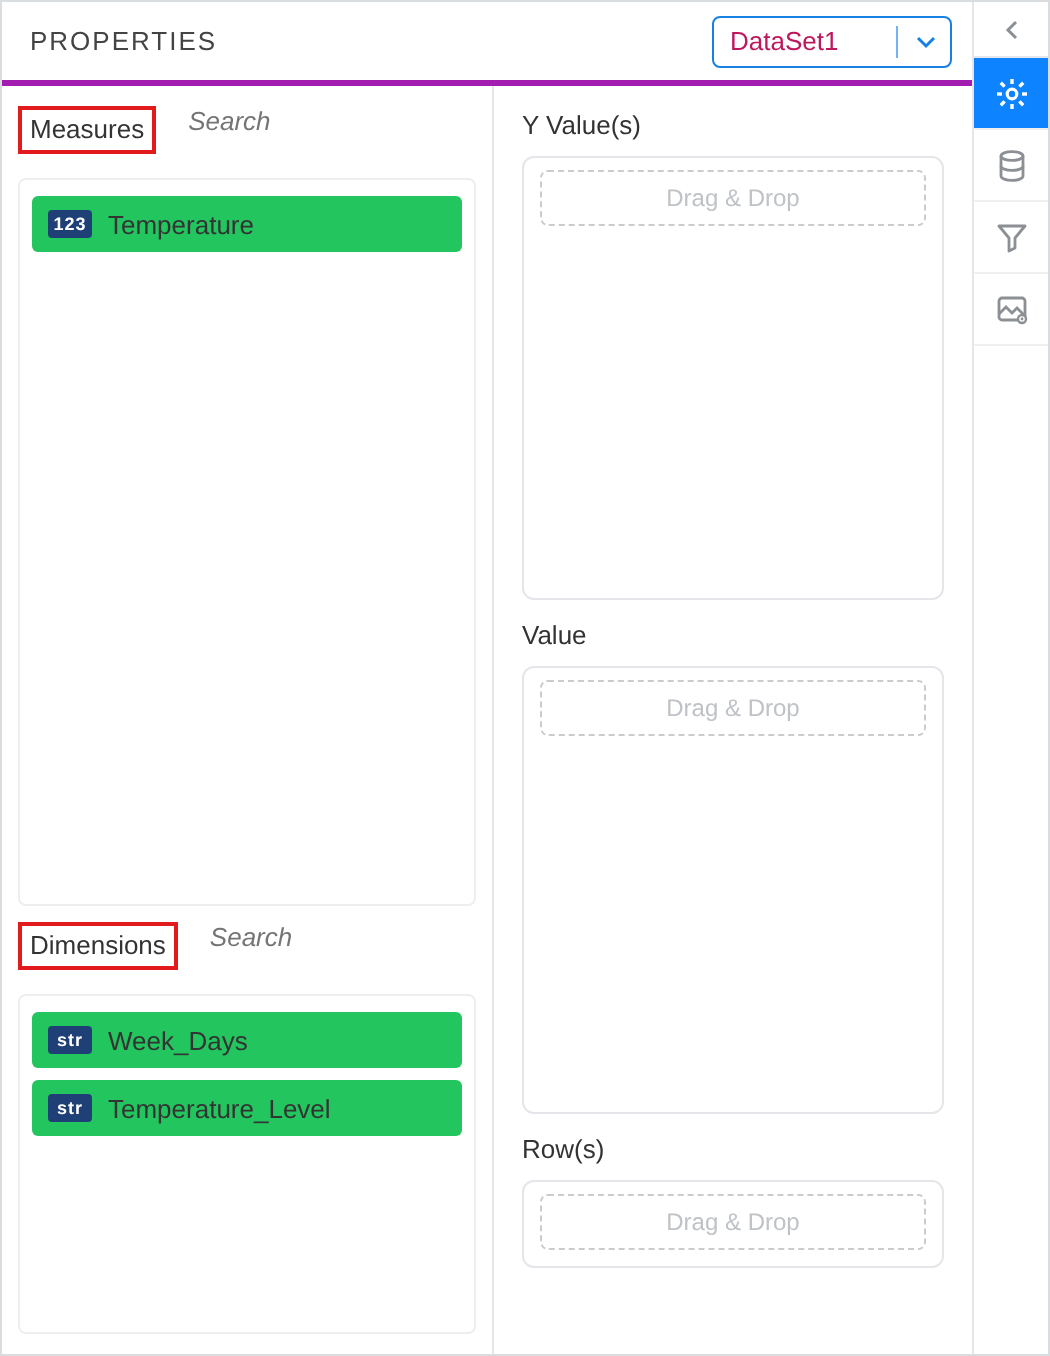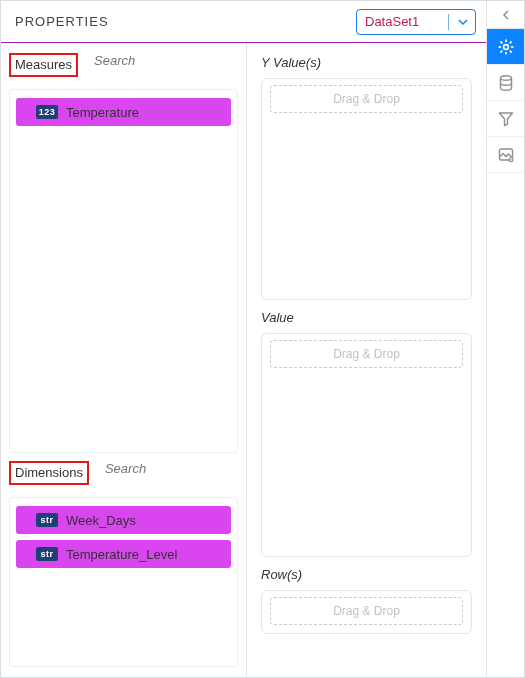--- a/index.html
+++ b/index.html
@@ -1,39 +1,39 @@
 <!DOCTYPE html>
 <html><head>
 <meta charset="utf-8">
 <style>
   *{box-sizing:border-box;margin:0;padding:0;font-family:"Segoe UI",Arial,sans-serif;font-size:13px;}
   body{width:525px;height:678px;border:1px solid #d9dde0;display:flex;background:#fff;color:#2e2e2e;}
   .main{flex:1;display:flex;flex-direction:column;min-width:0;}
-  .topbar{height:42px;display:flex;align-items:stretch;border-bottom:1px solid #a21caf;padding:0 10px 0 0;}
+  .topbar{height:42px;display:flex;align-items:stretch;border-bottom:3px solid #a21caf;padding:0 10px 0 0;}
   .tabs{display:flex;align-items:stretch;}
   .tab{padding:0 14px;display:flex;align-items:center;font-size:13px;letter-spacing:1px;color:#444;cursor:pointer;position:relative;}
   .tab.active{color:#1780e4;}
   .tab.active::after{content:"";position:absolute;left:8px;right:8px;bottom:0;height:3px;background:#1780e4;}
   .topbar-spacer{flex:1;}
   .dataset-select{align-self:center;border:1px solid #1780e4;color:#be185d;border-radius:4px;height:26px;width:120px;display:flex;align-items:center;padding:0 8px;position:relative;cursor:pointer;}
   .dataset-select .divider{position:absolute;right:26px;top:4px;bottom:4px;width:1px;background:#1780e4;opacity:.6;}
   .dataset-select .chev{position:absolute;right:6px;top:50%;transform:translateY(-50%);}
   .columns{flex:1;display:flex;min-height:0;}
   .left{width:246px;border-right:1px solid #e4e6e9;display:flex;flex-direction:column;padding:10px 8px;gap:8px;overflow:hidden;}
   .section-head{display:flex;align-items:center;gap:10px;margin-bottom:4px;}
   .head-label{border:2px solid #e11b1b;padding:2px 4px 3px 4px;font-size:13px;color:#333;}
   .search{flex:1;display:flex;align-items:flex-start;gap:6px;color:#a5a9ad;border-radius:3px;height:24px;padding:0 6px;}
   .search input{border:none;outline:none;flex:1;color:#a5a9ad;font-style:italic;background:transparent;min-width:0;}
   .field-area{flex:0 0 auto;border:1px solid #edeef0;border-radius:4px;padding:8px 6px;display:flex;flex-direction:column;gap:6px;}
   .measures-area{height:364px;}
   .dimensions-area{height:170px;}
-  .field-item{height:28px;background:#d946ef;border-radius:3px;display:flex;align-items:center;gap:8px;padding:0 20px;color:#333;cursor:grab;}
+  .field-item{height:28px;background:#22c55e;border-radius:3px;display:flex;align-items:center;gap:8px;padding:0 8px;color:#333;cursor:grab;}
   .badge{width:22px;height:14px;background:#1f3f77;border-radius:2px;color:#fff;font-size:9px;font-weight:bold;display:flex;align-items:center;justify-content:center;letter-spacing:.5px;}
   .right{flex:1;padding:10px 14px 6px 14px;display:flex;flex-direction:column;gap:8px;overflow:hidden;}
-  .drop-label{font-size:13px;color:#333;margin-top:2px;font-style:italic;}
+  .drop-label{font-size:13px;color:#333;margin-top:2px;}
   .drop-zone{border:1px solid #e4e6e9;border-radius:6px;padding:6px 8px;flex:0 0 auto;}
   .drop-inner{border:1px dashed #c9cbce;border-radius:4px;height:28px;display:flex;align-items:center;justify-content:center;color:#bfc2c6;font-size:12px;}
   .yzone{height:222px;}
   .colzone{height:224px;}
   .rowzone{height:44px;}
   
   .sidebar{width:38px;border-left:1px solid #e4e6e9;display:flex;flex-direction:column;align-items:center;}
   .sidebar-top{height:28px;width:100%;display:flex;align-items:center;justify-content:center;border-bottom:1px solid #e4e6e9;color:#8c9094;cursor:pointer;}
   .sb-btn{width:100%;height:36px;display:flex;align-items:center;justify-content:center;color:#8c9094;cursor:pointer;border-bottom:1px solid #eef0f2;}
   .sb-btn.active{background:#0d83ff;color:#fff;}

